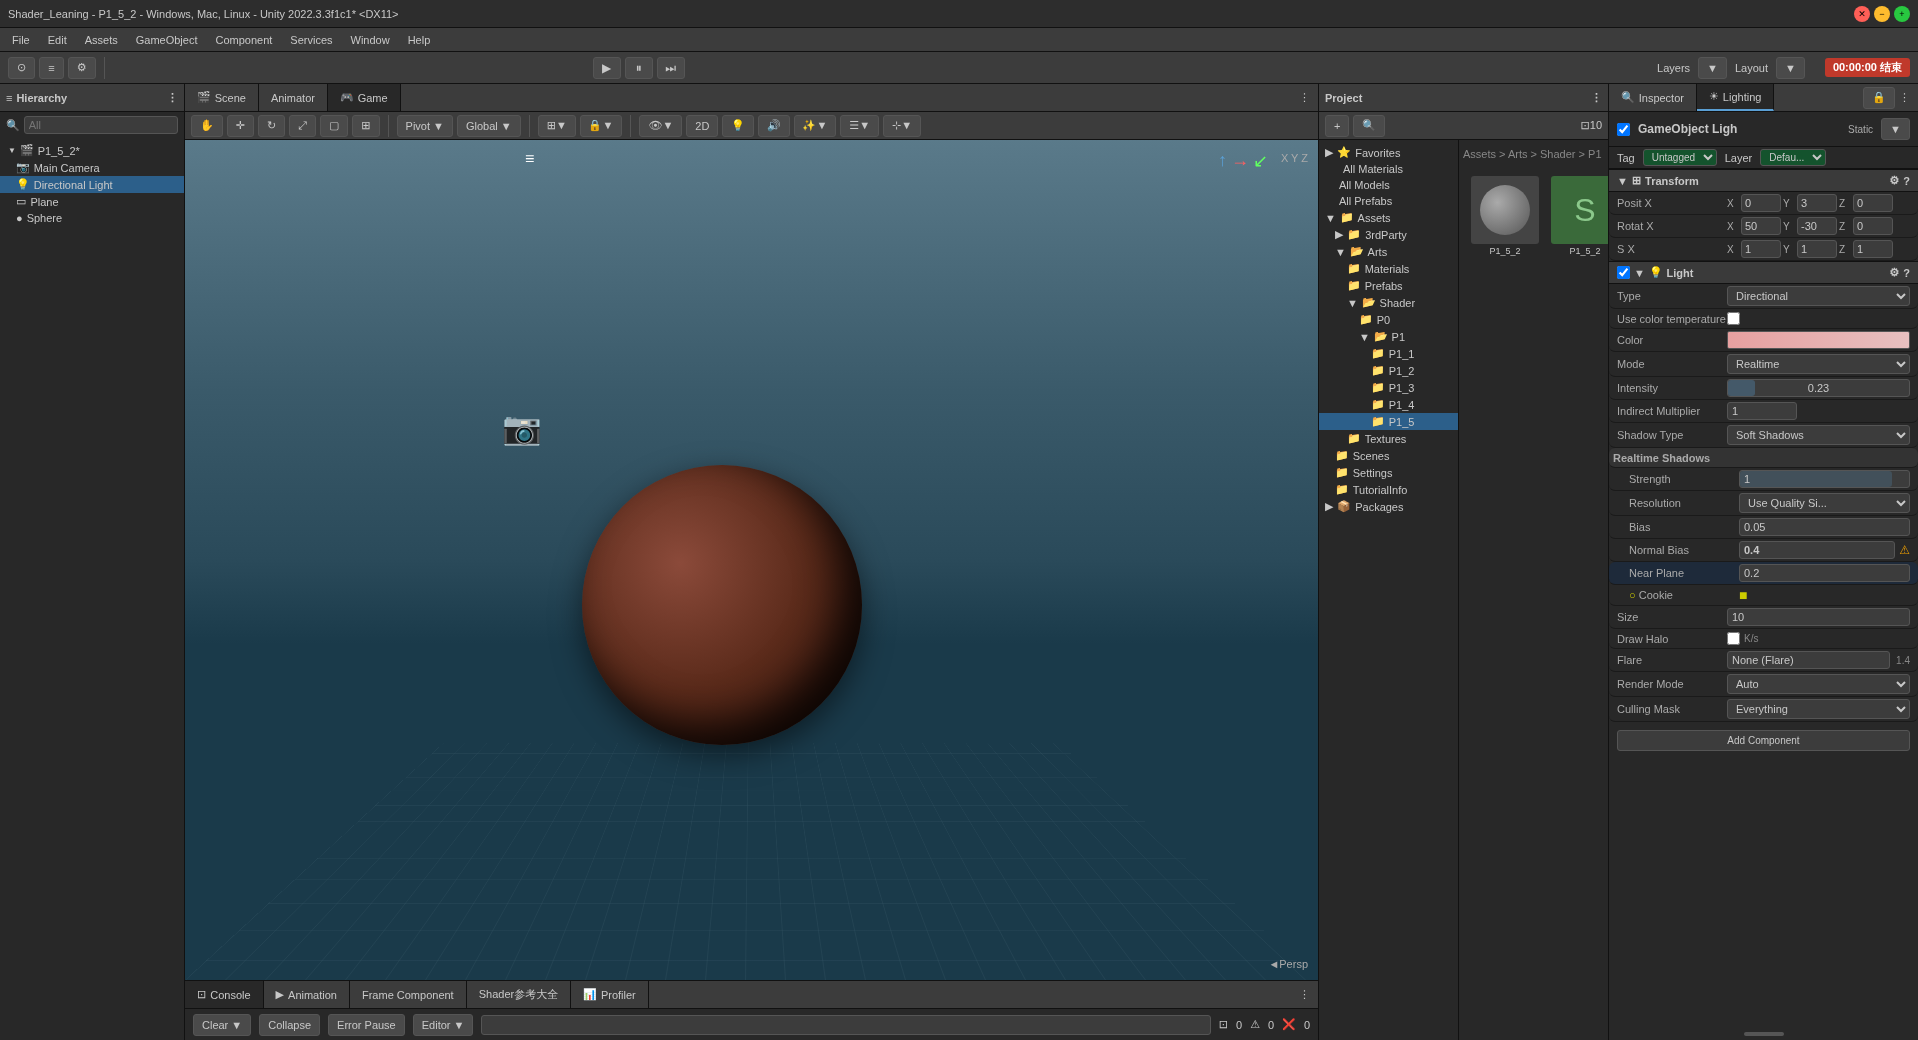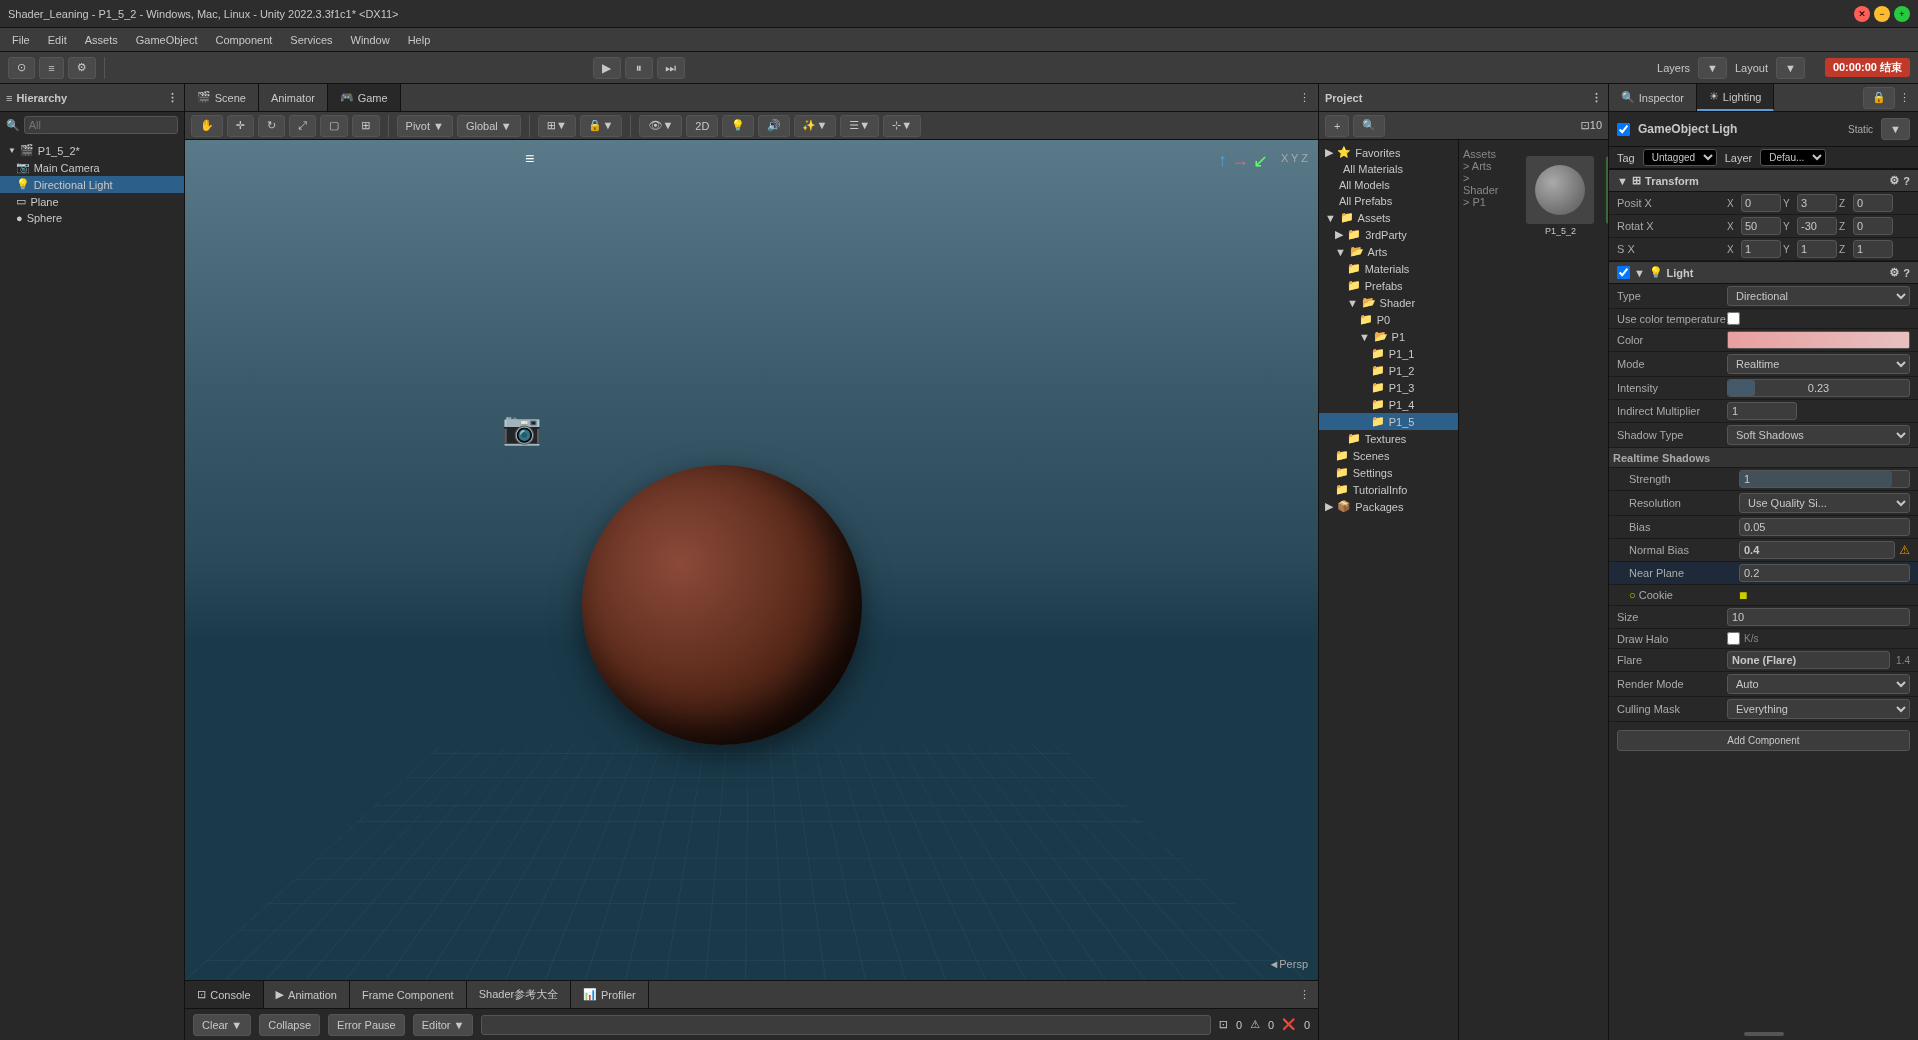--- a/index.html
+++ b/index.html
@@ -339,21 +339,22 @@
       align-items: center;
       gap: 4px;
       font-size: 11px;
     }
     .project-item.selected { background: #2c5f8a; }
     .project-files {
       flex: 1;
       overflow-y: auto;
       padding: 4px;
       display: flex;
-      gap: 20px;
+      flex-direction: column;
+      gap: 0;
     }
     .asset-tile {
       display: flex;
       flex-direction: column;
       align-items: center;
       gap: 2px;
       cursor: pointer;
       padding: 4px;
       border-radius: 3px;
     }
@@ -410,21 +411,21 @@
     }
     .inspector-tag-row {
       display: flex;
       align-items: center;
       padding: 2px 8px;
       gap: 8px;
       font-size: 11px;
       border-bottom: 1px solid #111;
     }
     .tag-select {
-      background: #000000;
+      background: #14532d;
       border: 1px solid #555;
       border-radius: 3px;
       color: #c8c8c8;
       padding: 1px 4px;
       font-size: 10px;
     }
 
     
     .section-header {
       background: #3a3a3a;
@@ -437,20 +438,21 @@
       border-bottom: 1px solid #111;
       font-size: 11px;
       font-weight: bold;
     }
     .prop-row {
       display: flex;
       align-items: center;
       padding: 2px 8px;
       min-height: 20px;
       border-bottom: 1px solid #1a1a1a;
+      border-radius: 6px;
     }
     .prop-label {
       width: 110px;
       color: #aaa;
       font-size: 11px;
       flex-shrink: 0;
     }
     .prop-value {
       flex: 1;
       display: flex;
@@ -1108,21 +1110,21 @@
       <div class="prop-value">
         <input type="checkbox" style="">
         <span style="font-size:10px; color:#888;">K/s</span>
       </div>
     </div>
 
     <div class="prop-row">
       <span class="prop-label">Flare</span>
       <div class="prop-value">
         <div style="flex:1; height:18px; background:#3c3c3c; border:1px solid #555; border-radius:3px; display:flex; align-items:center; padding:0 4px;">
-          <span style="font-size:11px; color:#c8c8c8;font-weight:bold;">None (Flare)</span>
+          <span style="font-size:11px; color:#c8c8c8;">None (Flare)</span>
         </div>
         <span style="font-size:10px; color:#888; margin-left:2px;">1.4</span>
       </div>
     </div>
 
     <div class="prop-row">
       <span class="prop-label">Render Mode</span>
       <div class="prop-value">
         <select class="dropdown-select dropdown-full">
           <option>Auto</option>

